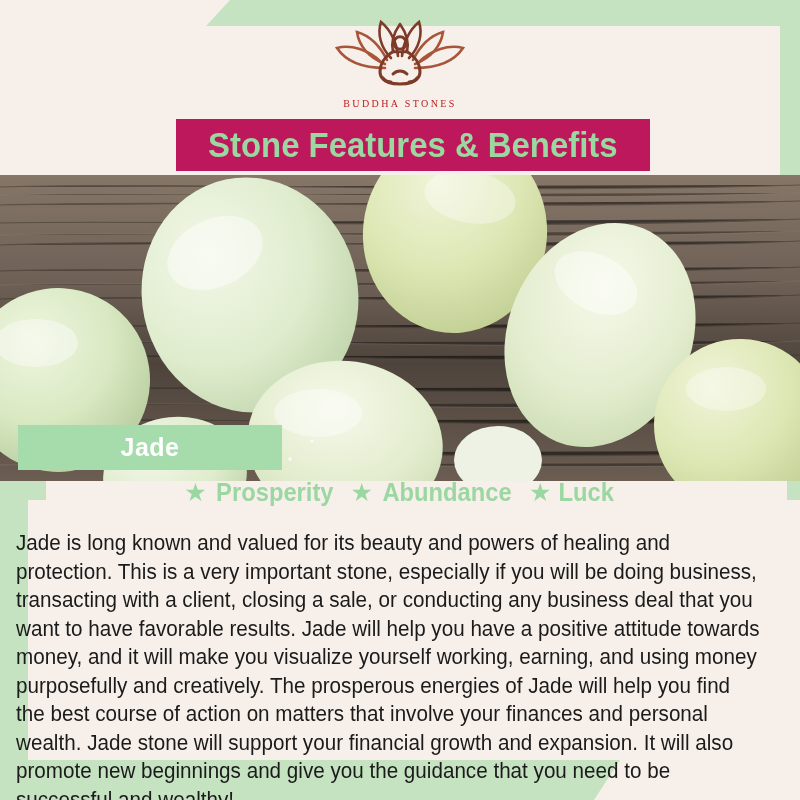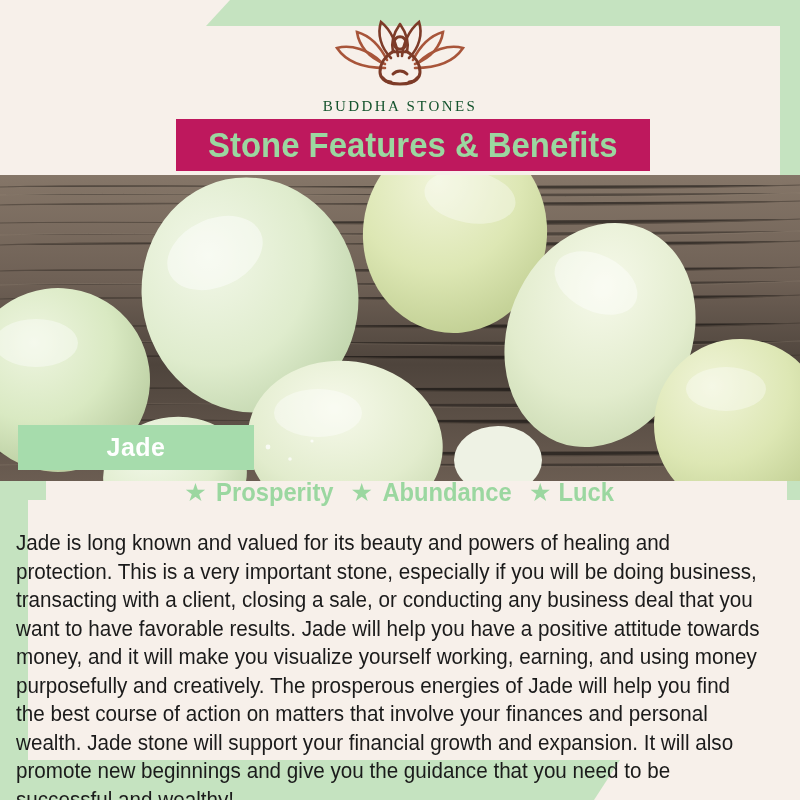--- a/index.html
+++ b/index.html
@@ -81,23 +81,23 @@
     height: 100px;
     display: flex;
     flex-direction: column;
     align-items: center;
     justify-content: flex-start;
   }
   #logo-mark { display: block; }
   #logo-text {
     margin-top: 4px;
     font-family: "Liberation Serif", serif;
-    font-size: 15px;
+    font-size: 10px;
     letter-spacing: 2.4px;
-    color: #14532d;
+    color: #b91c1c;
     font-weight: 400;
   }
 
   
   #title-banner {
     position: absolute;
     top: 119px;
     left: 176px;
     width: 474px;
     height: 52px;
@@ -126,21 +126,21 @@
     overflow: hidden;
     background: #6f6159;
   }
   #photo svg { display: block; }
 
   
   #stone-banner {
     position: absolute;
     top: 425px;
     left: 18px;
-    width: 236px;
+    width: 264px;
     height: 45px;
     background: #a6dcac;
     display: flex;
     align-items: center;
     justify-content: center;
   }
   #stone-name {
     color: #ffffff;
     font-size: 25px;
     font-weight: 700;

